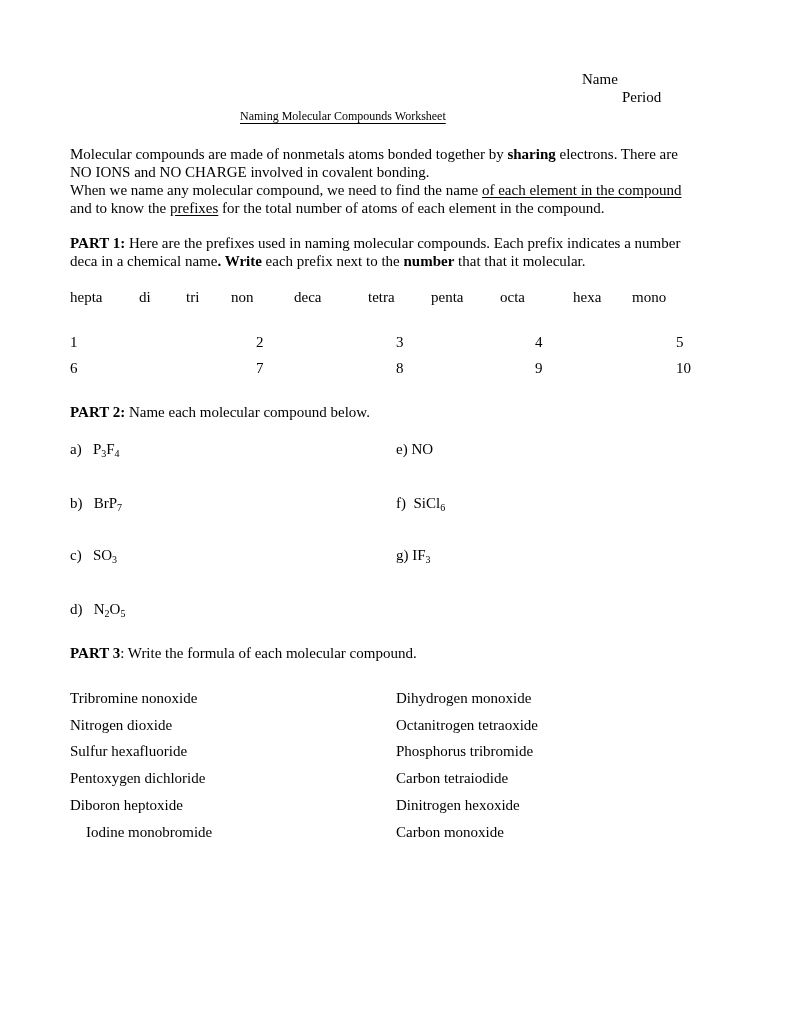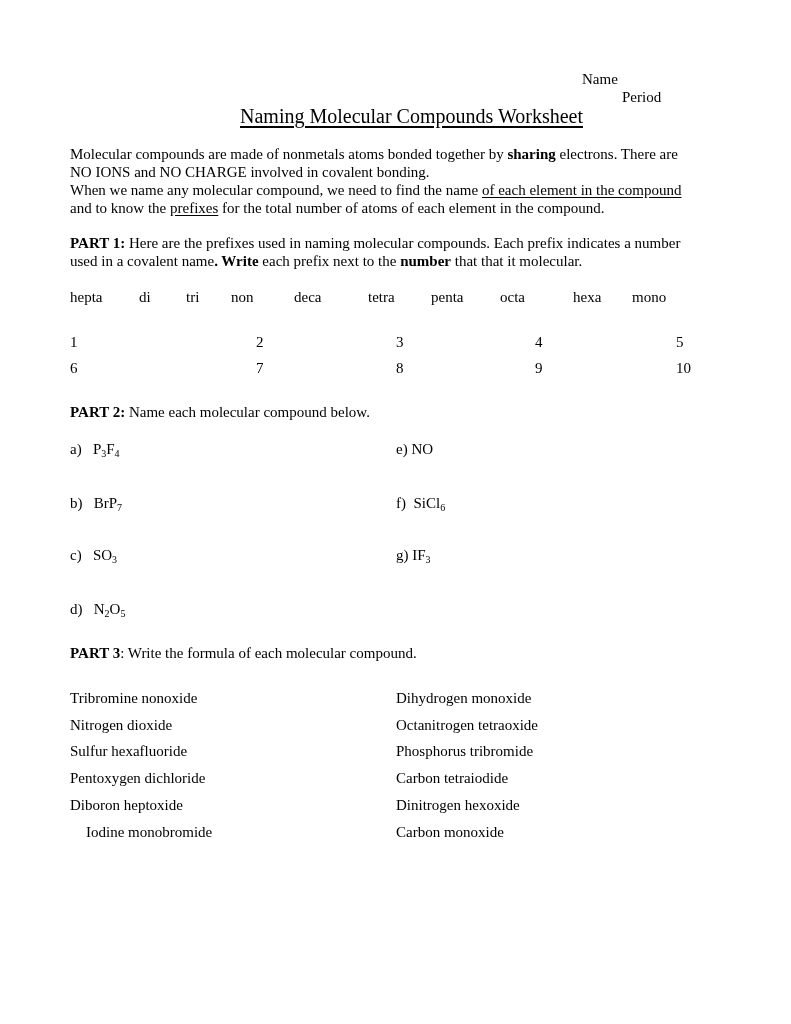--- a/index.html
+++ b/index.html
@@ -11,42 +11,42 @@
       width: 791px;
       height: 1024px;
       position: relative;
       overflow: hidden;
       font-family: "Liberation Serif", serif;
       font-size: 15px;
       color: #000000;
     }
     .abs { position: absolute; white-space: nowrap; line-height: 18px; }
     .title {
-      font-size: 20px;
+      font-size: 12px;
       text-decoration: underline;
       text-underline-offset: 3px;
     }
     .u { text-decoration: underline; text-underline-offset: 2px; }
     b { font-weight: bold; }
     sub { font-size: 10px; vertical-align: -3px; line-height: 0; }
   </style>
 </head>
 <body>
 
 <div class="abs" style="left:582px; top:70px;">Name</div>
 <div class="abs" style="left:582px; top:88px;margin-left:40px;">Period</div>
 <div class="abs title" style="left:240px; top:107px;">Naming Molecular Compounds Worksheet</div>
 
 <div class="abs" style="left:70px; top:145px;"><span>Molecular compounds are made of nonmetals atoms bonded together by </span><b>sharing</b><span> electrons. There are</span></div>
 <div class="abs" style="left:70px; top:163px;">NO IONS and NO CHARGE involved in covalent bonding.</div>
 <div class="abs" style="left:70px; top:181px;"><span>When we name any molecular compound, we need to find the name </span><span class="u">of each element in the compound</span></div>
 <div class="abs" style="left:70px; top:199px;"><span>and to know the </span><span class="u">prefixes</span><span> for the total number of atoms of each element in the compound.</span></div>
 
 <div class="abs" style="left:70px; top:234px;"><b>PART 1:</b><span> Here are the prefixes used in naming molecular compounds. Each prefix indicates a number</span></div>
-<div class="abs" style="left:70px; top:252px;"><span>used in a covalent name</span><b>. Write</b><span> each prefix next to the </span><b>number</b><span> that that it molecular.</span></div>
+<div class="abs" style="left:70px; top:252px;"><span>deca in a chemical name</span><b>. Write</b><span> each prefix next to the </span><b>number</b><span> that that it molecular.</span></div>
 
 <div>
   <div class="abs" style="left:70px; top:288px;">hepta</div>
   <div class="abs" style="left:139px; top:288px;text-align:right;">di</div>
   <div class="abs" style="left:186px; top:288px;">tri</div>
   <div class="abs" style="left:231px; top:288px;">non</div>
   <div class="abs" style="left:294px; top:288px;">deca</div>
   <div class="abs" style="left:368px; top:288px;">tetra</div>
   <div class="abs" style="left:431px; top:288px;">penta</div>
   <div class="abs" style="left:500px; top:288px;">octa</div>

